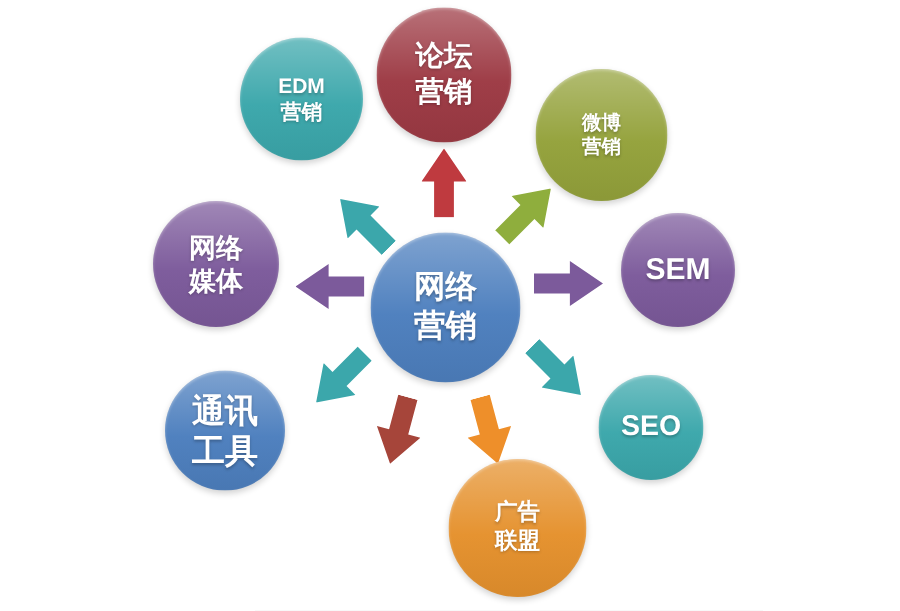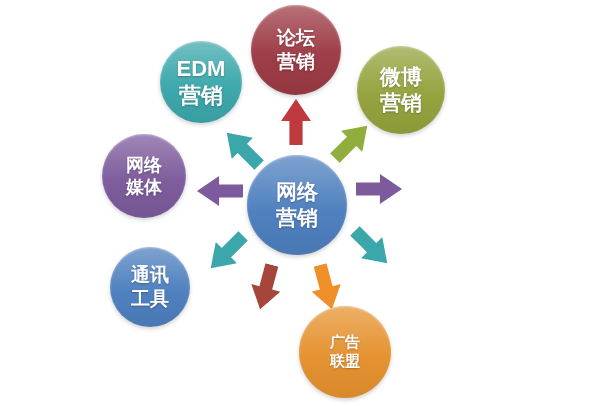--- a/index.html
+++ b/index.html
@@ -25,28 +25,28 @@
     box-shadow: 0 2px 4px rgba(0,0,0,0.18), inset 0 1px 2px rgba(255,255,255,0.35);
   }
   .node .label {
     white-space: pre-line;
     line-height: 1.25;
     text-shadow: 0 1px 2px rgba(0,0,0,0.25);
   }
   
   .n-center { left: 247px; top: 155px; width: 100px; height: 100px; font-size: 21px; }
   .n-forum  { left: 251px; top: 5px;   width: 90px;  height: 90px;  font-size: 19px; }
-  .n-weibo  { left: 357px; top: 46px;  width: 88px;  height: 88px;  font-size: 21px; }
+  .n-weibo  { left: 357px; top: 46px;  width: 88px;  height: 88px;  font-size: 13px; }
   .n-sem    { left: 414px; top: 142px; width: 76px;  height: 76px;  font-size: 20px; }
   .n-seo    { left: 399px; top: 250px; width: 70px;  height: 70px;  font-size: 19px; }
   .n-ad     { left: 299px; top: 306px; width: 92px;  height: 92px;  font-size: 15px; }
   .n-bid    { left: 197px; top: 306px; width: 92px;  height: 92px;  font-size: 19px; }
-  .n-comm   { left: 110px; top: 247px; width: 80px;  height: 80px;  font-size: 19px; }
+  .n-comm   { left: 110px; top: 247px; width: 80px;  height: 80px;  font-size: 22px; }
   .n-media  { left: 102px; top: 134px; width: 84px;  height: 84px;  font-size: 18px; }
-  .n-edm    { left: 160px; top: 41px;  width: 82px;  height: 82px;  font-size: 22px; }
+  .n-edm    { left: 160px; top: 25px;  width: 82px;  height: 82px;  font-size: 14px; }
   
   .arrow {
     position: absolute;
     width: 46px;
     height: 30px;
     clip-path: polygon(0 28%, 52% 28%, 52% 0, 100% 50%, 52% 100%, 52% 72%, 0 72%);
   }
   .a-forum { left: 273px; top: 107px; transform: rotate(-90deg); }
   .a-weibo { left: 328px; top: 127px; transform: rotate(-45deg); }
   .a-sem   { left: 356px; top: 174px; transform: rotate(0deg); }
@@ -78,20 +78,26 @@
   </div>
 
   <div class="node n-forum" style="background-color: rgb(157, 58, 68);">
     <span class="label">论坛
 营销</span>
   </div>
   <div class="node n-weibo" style="background-color: rgb(148, 162, 59);">
     <span class="label">微博
 营销</span>
   </div>
+  <div class="node n-sem" style="background-color: rgb(124, 90, 155);">
+    <span class="label">SEM</span>
+  </div>
+  <div class="node n-seo" style="background-color: rgb(59, 167, 171);">
+    <span class="label">SEO</span>
+  </div>
   <div class="node n-ad" style="background-color: rgb(229, 145, 45);">
     <span class="label">广告
 联盟</span>
   </div>
   <div class="node n-comm" style="background-color: rgb(77, 127, 190);">
     <span class="label">通讯
 工具</span>
   </div>
   <div class="node n-media" style="background-color: rgb(124, 90, 155);">
     <span class="label">网络

